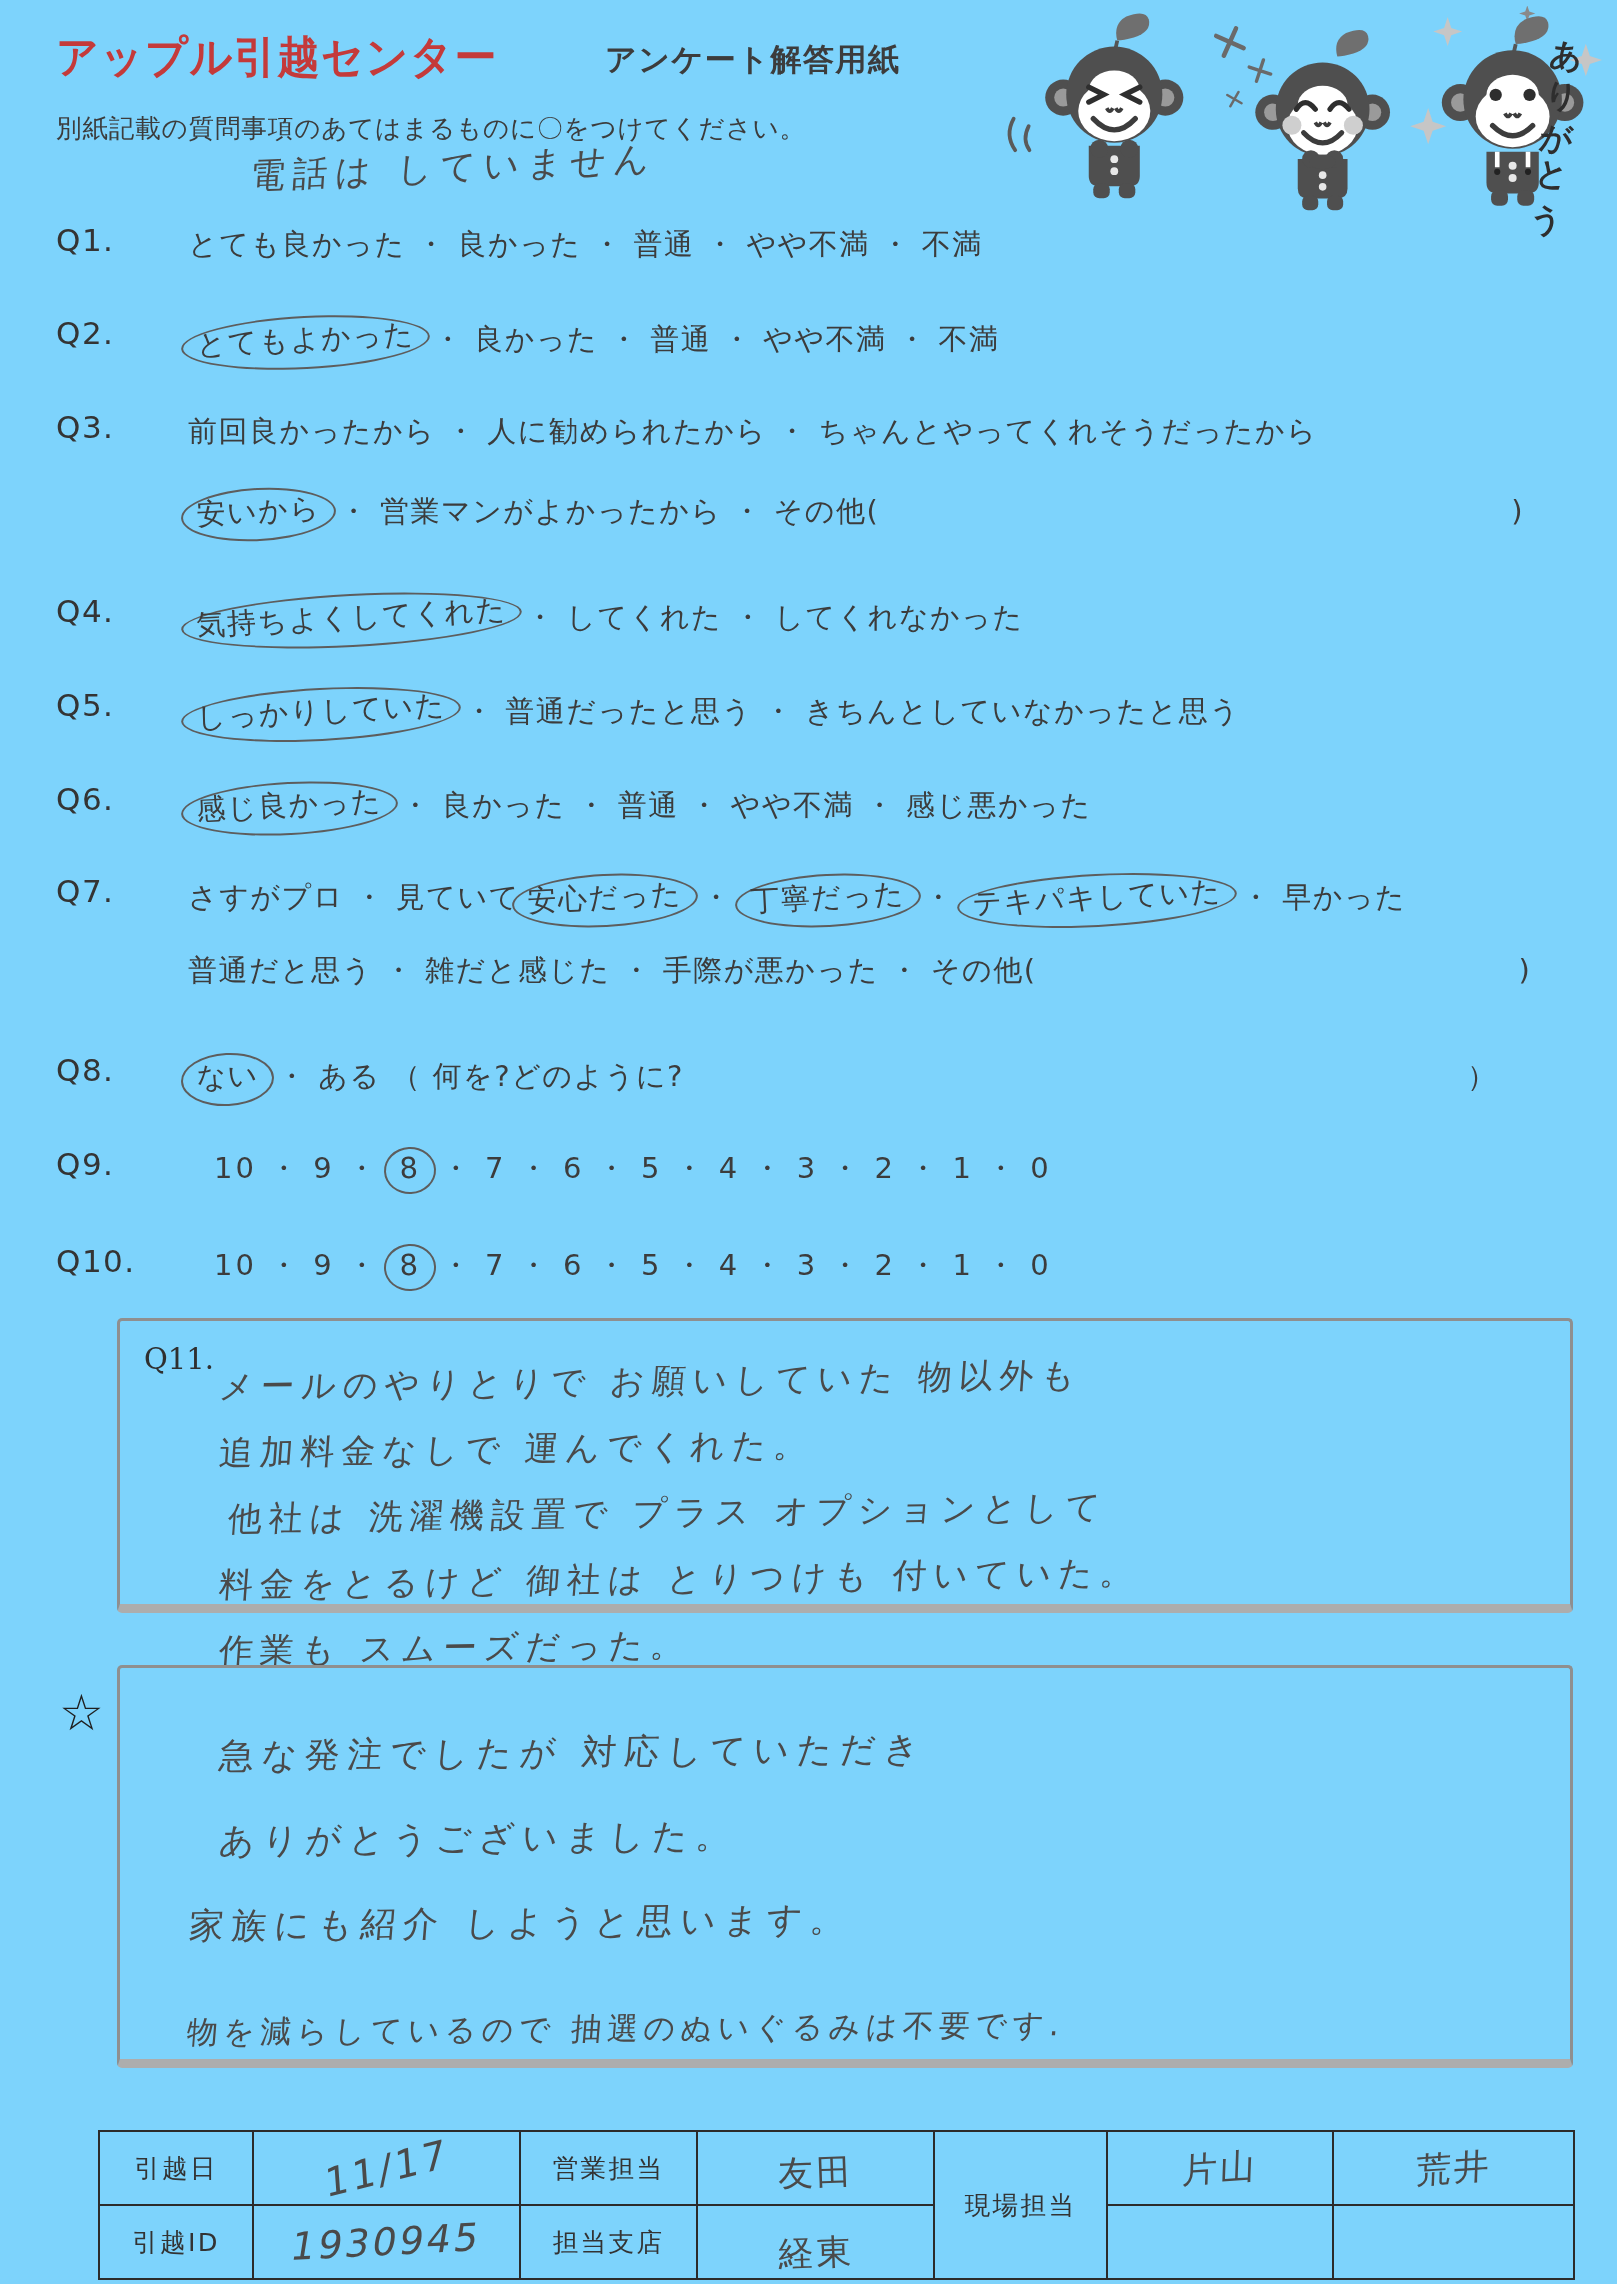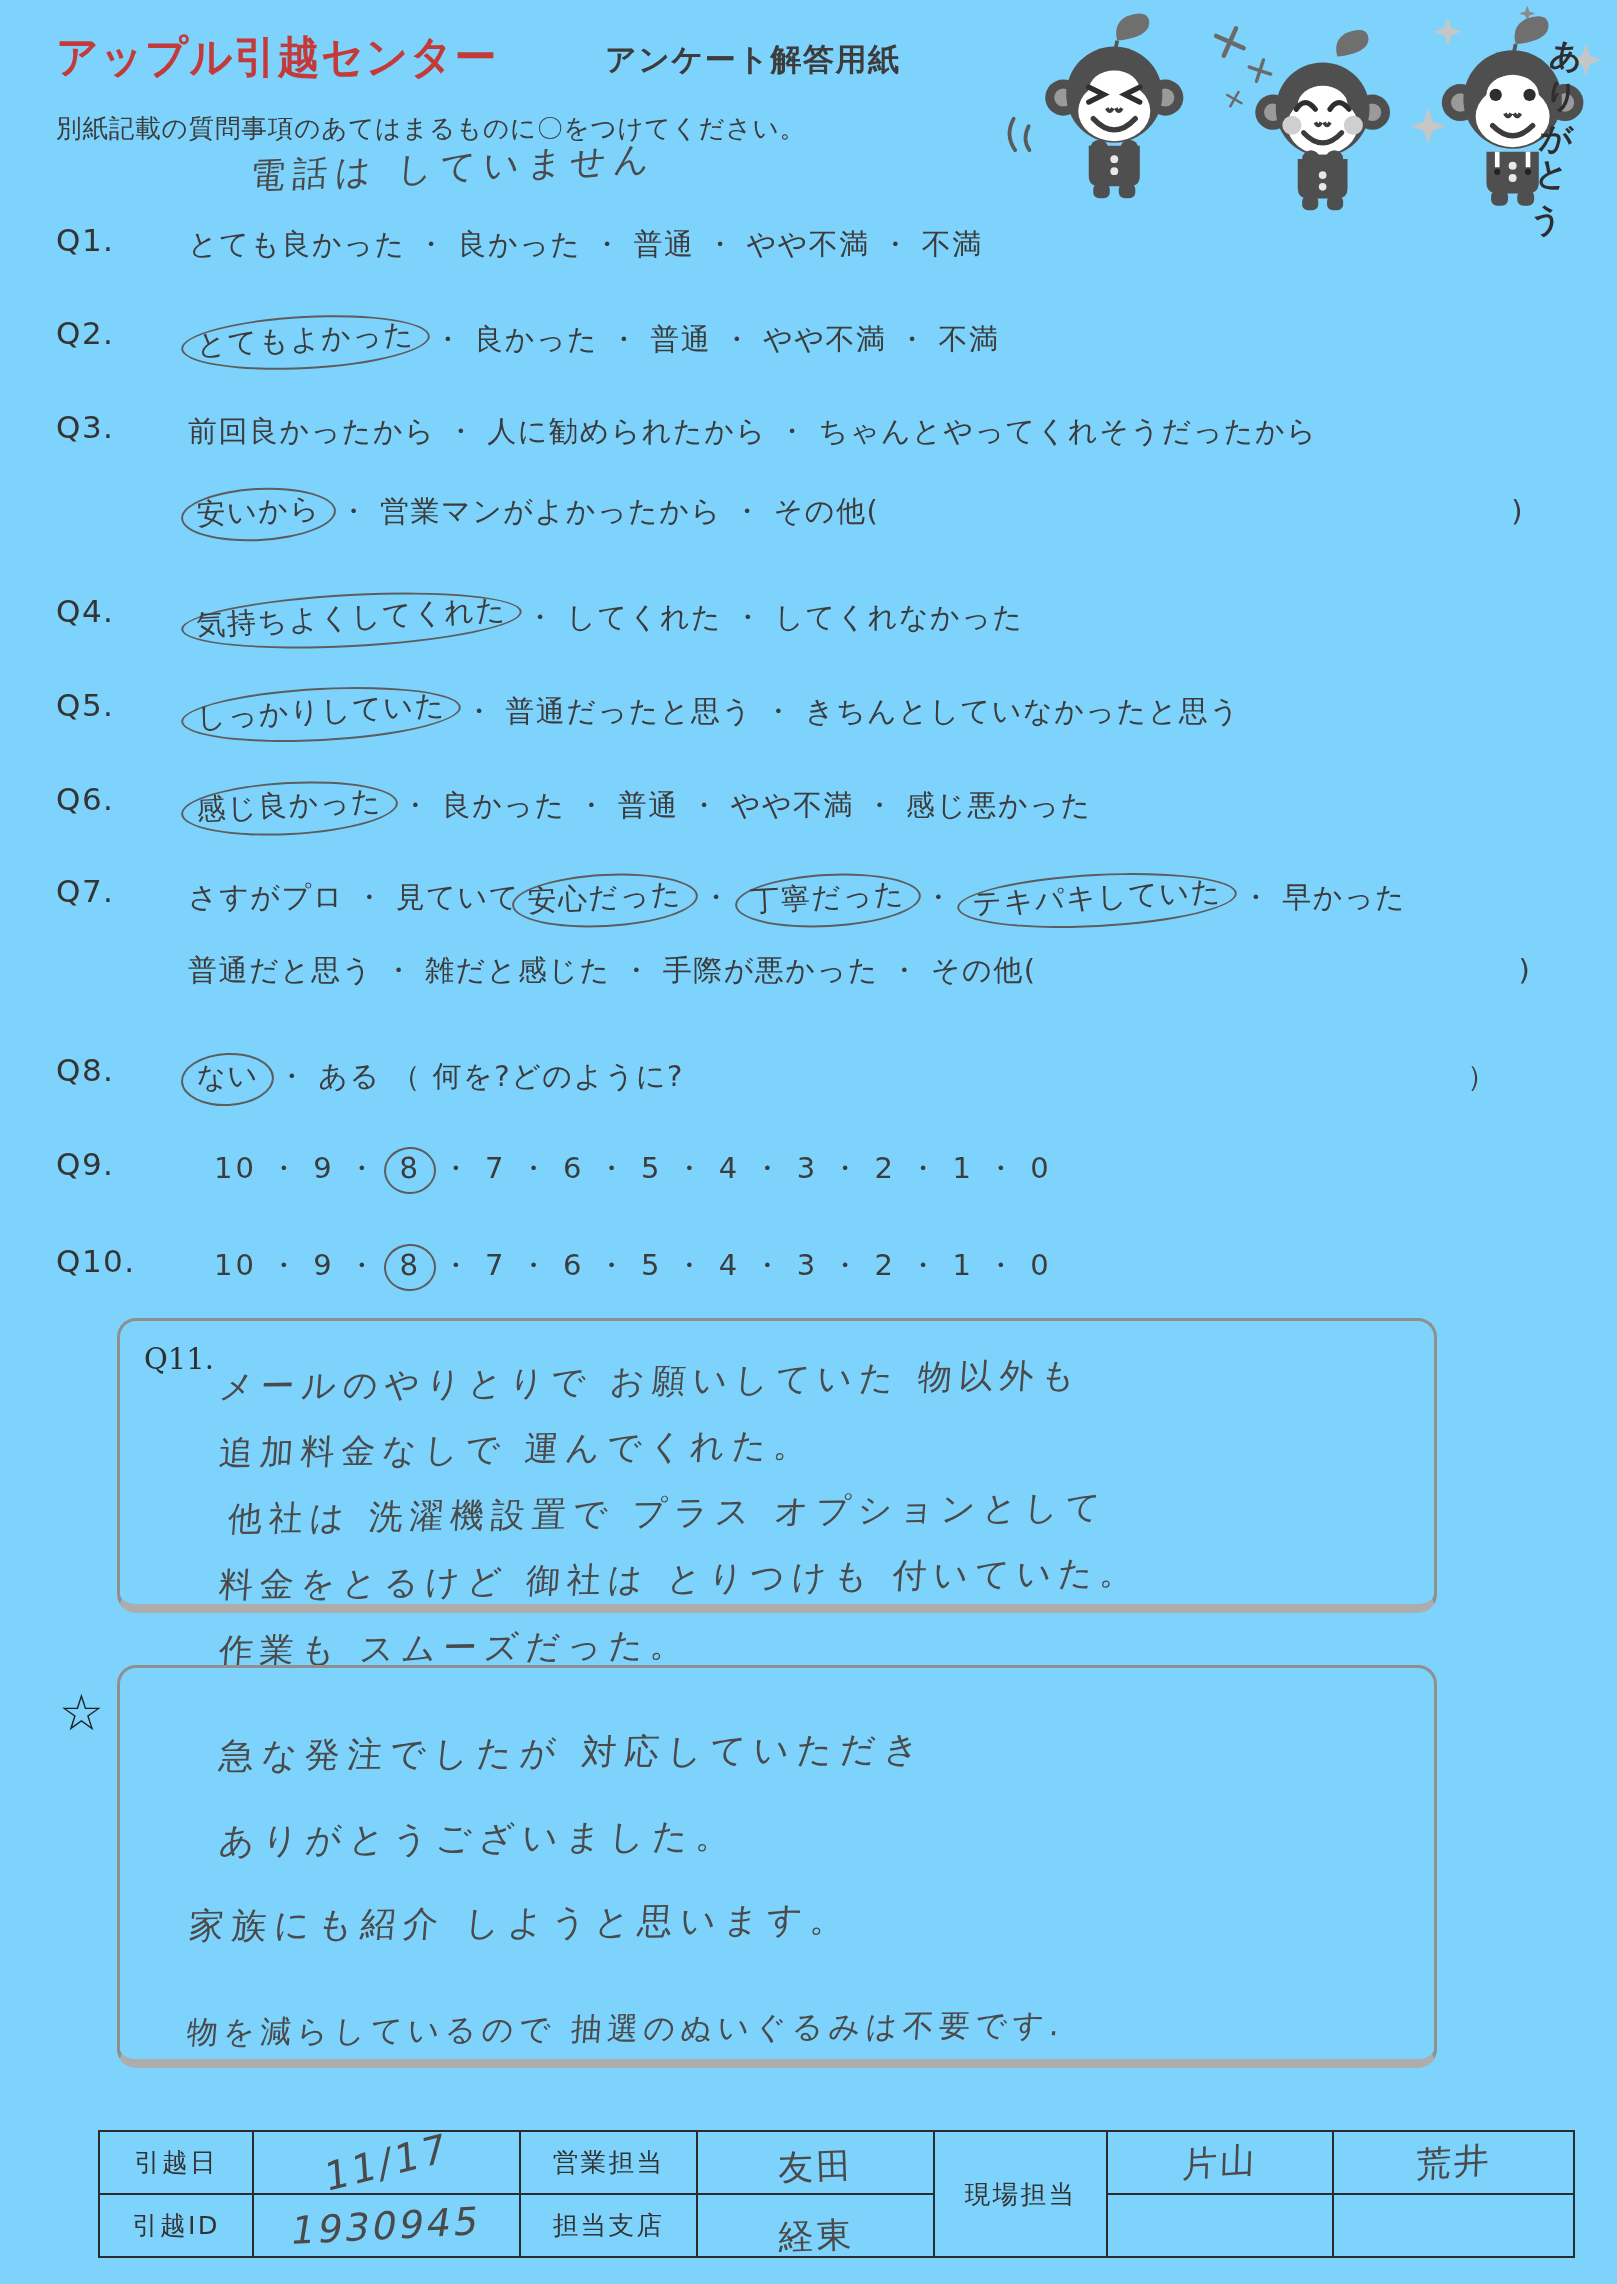--- a/index.html
+++ b/index.html
@@ -37,22 +37,22 @@
   .q-lines{position:absolute;left:188px;top:3px;}
   .q-line{position:relative;font-size:29px;letter-spacing:1.5px;white-space:nowrap;color:#3c3c3c;}
   .q-line.nums{font-size:29px;letter-spacing:3px;}
   .gap{display:inline-block;}
   .circled{
     display:inline-block;border:2.3px solid #5d5d5d;border-radius:50%;
     padding:2.3px 13.5px 6.8px;margin:-2.3px -7.5px;transform:rotate(-3deg);
   }
   
   .c-box{
-    position:absolute;left:117px;width:1320px;background:transparent;
-    border:3px solid #8f8f8f;border-bottom:9.8px solid #adadad;border-radius:19px;
+    position:absolute;left:117px;width:1456px;background:transparent;
+    border:3px solid #8f8f8f;border-bottom:9.8px solid #adadad;border-radius:5px;
     box-sizing:border-box;
   }
   .q11-label{
     position:absolute;left:24px;top:21px;font-family:"DejaVu Serif","Liberation Serif",serif;
     font-size:29px;color:#2f2f2f;
   }
   .hand-lines{position:absolute;left:99px;top:25.6px;}
   .box1 .hand-line{font-size:34px;line-height:66px;letter-spacing:6.8px;transform:rotate(-0.8deg) skewX(-5deg);white-space:nowrap;}
   .box2 .hand-lines{top:42px;}
   .box2 .hand-line{font-size:35px;line-height:85px;letter-spacing:7.5px;transform:rotate(-0.6deg) skewX(-5deg);white-space:nowrap;}
@@ -61,21 +61,21 @@
   .star{position:absolute;left:59px;top:1684px;font-size:50px;color:#1f1f1f;}
   .bottom-note{
     position:absolute;left:187px;top:2008px;font-size:31px;letter-spacing:5.3px;
     transform:rotate(-0.5deg) skewX(-5deg);white-space:nowrap;
   }
   
   .footer-table{
     position:absolute;left:98px;top:2130px;border-collapse:collapse;table-layout:fixed;
   }
   .footer-table td{
-    border:2.3px solid #2b2b2b;height:63px;box-sizing:border-box;padding:0 18px;overflow:visible;
+    border:2.3px solid #2b2b2b;height:74px;box-sizing:border-box;padding:0 18px;overflow:visible;
   }
   .footer-table .lbl{font-size:25.6px;color:#333;text-align:center;letter-spacing:2.3px;}
   .footer-table .val{text-align:center;}
   .footer-table .hand{display:inline-block;font-size:35px;letter-spacing:3px;transform:rotate(-4deg) skewX(-6deg);}
   .hw-date{transform:rotate(-14deg) skewX(-10deg) !important;font-size:39px !important;}
   .hw-id{transform:rotate(-3deg) skewX(-12deg) !important;font-size:38px !important;}
   .hw-sales{transform:rotate(-2deg) translateY(4.5px) !important;}
   .hw-branch{transform:rotate(-2deg) translateY(10.5px) !important;}
 </style>
 </head>

